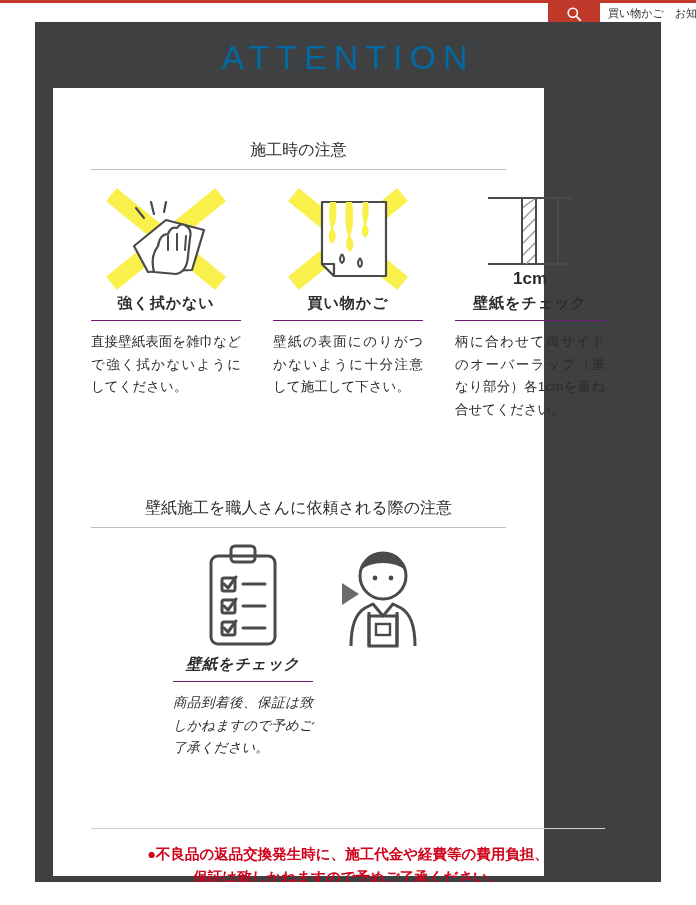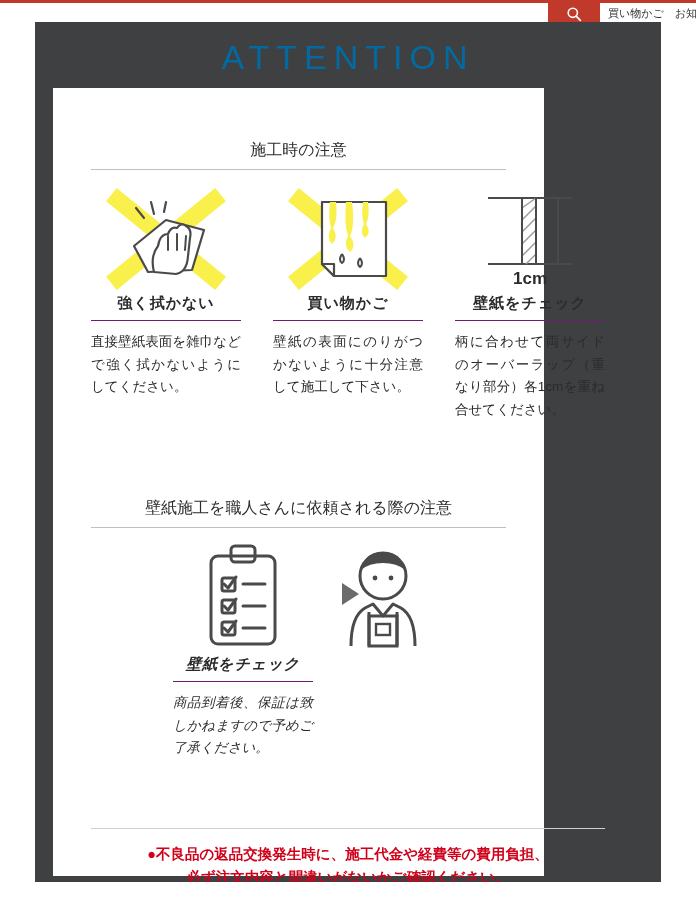--- a/index.html
+++ b/index.html
@@ -344,19 +344,19 @@
             <path d="M38 70 l0 34 M66 70 l0 34" stroke="#4a4a4a" stroke-width="3"></path>
             <rect x="38" y="74" width="28" height="30" fill="none" stroke="#4a4a4a" stroke-width="3"></rect>
             <rect x="45" y="82" width="14" height="11" fill="none" stroke="#4a4a4a" stroke-width="2.4"></rect>
           </svg>
         </div>
       </div>
     </div>
 
     <div class="warning">
       <span>●不良品の返品交換発生時に、施工代金や経費等の費用負担、</span>
-      <span class="l2">必ず注文内容と間違いがないかご確認ください。</span>
+      <span class="l2">保証は致しかねますので予めご了承ください。</span>
     </div>
 
   </div>
 
   <div class="bottom-bar"></div>
 </div>
 
 </body></html>

